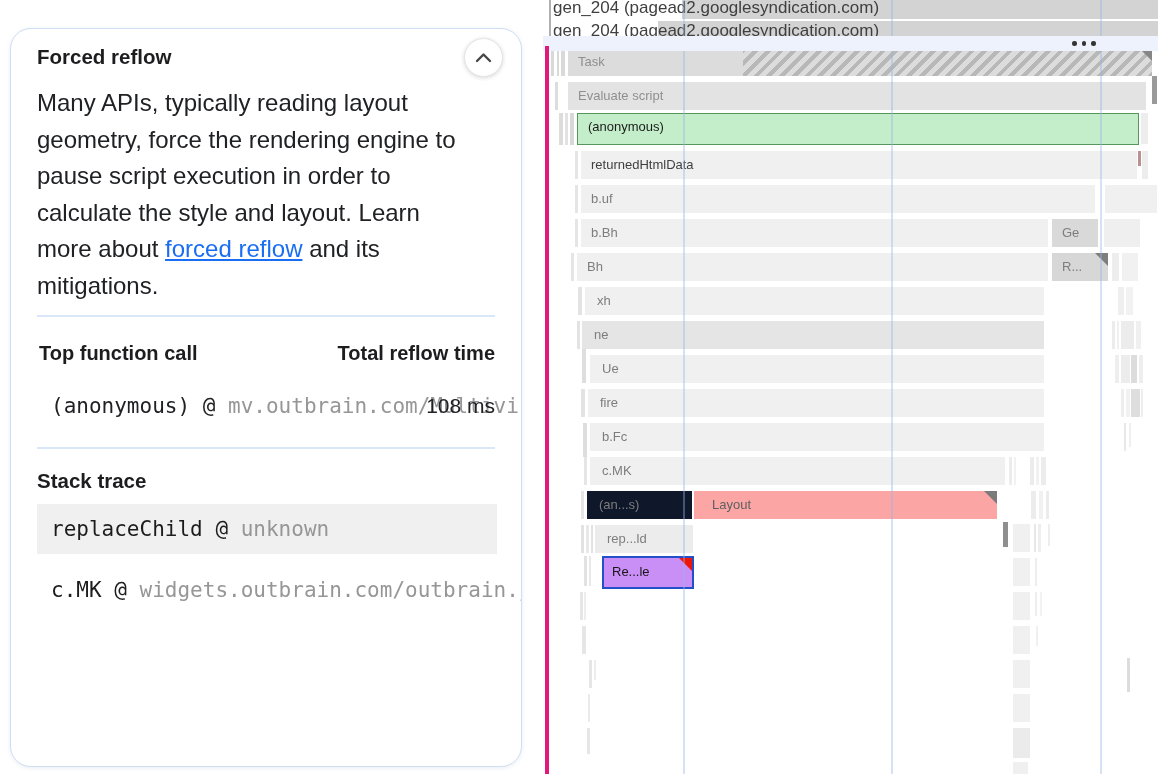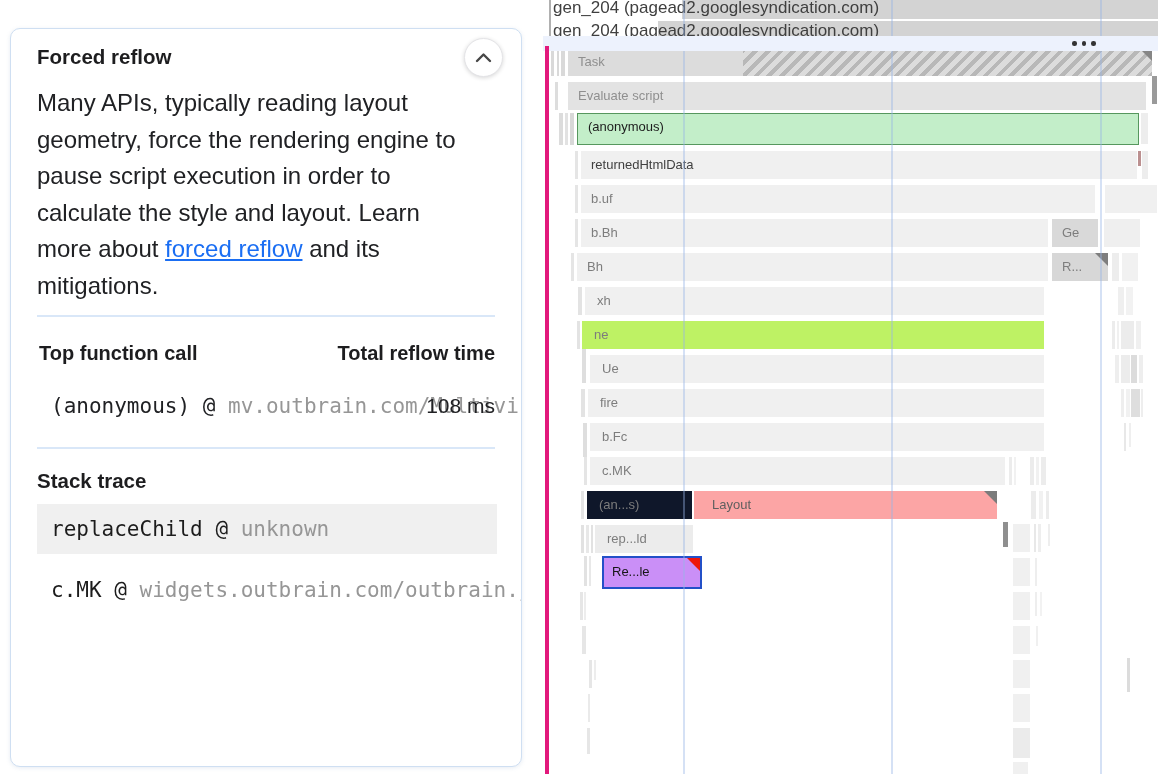--- a/index.html
+++ b/index.html
@@ -22,21 +22,21 @@
   .fbar .corner{position:absolute;top:0;right:0;width:0;height:0;
         border-left:13px solid transparent;border-top:13px solid #7d7d7d;}
   .hatch{position:absolute;top:0;bottom:0;right:0;
         background:repeating-linear-gradient(135deg, rgba(125,125,125,0.38) 0 4px, rgba(0,0,0,0) 4px 9px);}
   .frag{position:absolute;}
   .grid{position:absolute;top:0;height:774px;width:1.5px;background:rgba(150,180,230,0.40);}
   .playhead{position:absolute;}
 
   
   .card{position:absolute;left:10px;top:28px;width:510px;height:737px;background:#fff;
-        border:1px solid #cfdff2;border-radius:10px;box-shadow:0 1px 4px rgba(120,150,190,0.18);
+        border:1px solid #cfdff2;border-radius:21px;box-shadow:0 1px 4px rgba(120,150,190,0.18);
         overflow:hidden;z-index:5;}
   .card-title{position:absolute;left:26px;top:16px;font-size:20.5px;font-weight:bold;color:#1d1d1f;}
   .collapse-btn{position:absolute;right:18px;top:9px;width:37px;height:37px;border-radius:50%;
         background:#fff;border:1px solid #e4e4e7;box-shadow:0 1px 4px rgba(0,0,0,0.16);
         display:flex;align-items:center;justify-content:center;cursor:pointer;}
   .card-desc{position:absolute;left:26px;top:56px;width:424px;font-size:24px;line-height:36.5px;color:#202124;}
   .card-desc a{color:#1a6ef3;text-decoration:underline;cursor:pointer;}
   .divider{position:absolute;left:26px;width:458px;height:2px;background:#d9e7f8;}
   .col-head{position:absolute;top:313px;font-size:20px;font-weight:bold;color:#1d1d1f;}
   .fn-row{position:absolute;left:40px;top:357px;height:40px;line-height:40px;
@@ -67,29 +67,29 @@
       <div class="fbar" style="left: 568px; top: 48px; width: 584px; height: 28px; background: rgb(220, 220, 220); color: rgb(143, 143, 143); line-height: 27px; padding-left: 10px;"><div class="hatch" style="width: 409px;"></div><span>Task</span><div class="corner" style="border-top-color: rgb(134, 134, 134);"></div></div>
       <div class="fbar" style="left: 568px; top: 82px; width: 578px; height: 28px; background: rgb(227, 227, 227); color: rgb(143, 143, 143); line-height: 27px; padding-left: 10px;"><span>Evaluate script</span></div>
       <div class="fbar" style="left: 577px; top: 113px; width: 562px; height: 32px; background: rgb(195, 238, 201); color: rgb(28, 28, 28); line-height: 26px; padding-left: 10px; border: 1.5px solid rgb(86, 151, 94);"><span>(anonymous)</span></div>
       <div class="fbar" style="left: 581px; top: 151px; width: 556px; height: 28px; background: rgb(240, 240, 240); color: #404040; line-height: 27px; padding-left: 10px;"><span>returnedHtmlData</span></div>
       <div class="fbar" style="left: 581px; top: 185px; width: 514px; height: 28px; background: rgb(240, 240, 240); color: rgb(125, 125, 125); line-height: 27px; padding-left: 10px;"><span>b.uf</span></div>
       <div class="fbar" style="left: 581px; top: 219px; width: 467px; height: 28px; background: rgb(240, 240, 240); color: rgb(125, 125, 125); line-height: 27px; padding-left: 10px;"><span>b.Bh</span></div>
       <div class="fbar" style="left: 1052px; top: 219px; width: 46px; height: 28px; background: rgb(217, 217, 217); color: rgb(125, 125, 125); line-height: 27px; padding-left: 10px;"><span>Ge</span></div>
       <div class="fbar" style="left: 577px; top: 253px; width: 471px; height: 28px; background: rgb(240, 240, 240); color: rgb(125, 125, 125); line-height: 27px; padding-left: 10px;"><span>Bh</span></div>
       <div class="fbar" style="left: 1052px; top: 253px; width: 56px; height: 28px; background: rgb(215, 215, 215); color: rgb(125, 125, 125); line-height: 27px; padding-left: 10px;"><span>R...</span><div class="corner" style="border-top-color: rgb(126, 126, 126);"></div></div>
       <div class="fbar" style="left: 585px; top: 287px; width: 459px; height: 28px; background: rgb(240, 240, 240); color: rgb(125, 125, 125); line-height: 27px; padding-left: 12px;"><span>xh</span></div>
-      <div class="fbar" style="left: 582px; top: 321px; width: 462px; height: 28px; background: #bef264; color: rgb(125, 125, 125); line-height: 27px; padding-left: 12px;"><span>ne</span></div>
+      <div class="fbar" style="left: 582px; top: 321px; width: 462px; height: 28px; background: #e5e5e5; color: rgb(125, 125, 125); line-height: 27px; padding-left: 12px;"><span>ne</span></div>
       <div class="fbar" style="left: 590px; top: 355px; width: 454px; height: 28px; background: rgb(240, 240, 240); color: rgb(125, 125, 125); line-height: 27px; padding-left: 12px;"><span>Ue</span></div>
       <div class="fbar" style="left: 588px; top: 389px; width: 456px; height: 28px; background: rgb(240, 240, 240); color: rgb(125, 125, 125); line-height: 27px; padding-left: 12px;"><span>fire</span></div>
       <div class="fbar" style="left: 590px; top: 423px; width: 454px; height: 28px; background: rgb(240, 240, 240); color: rgb(125, 125, 125); line-height: 27px; padding-left: 12px;"><span>b.Fc</span></div>
       <div class="fbar" style="left: 590px; top: 457px; width: 415px; height: 28px; background: rgb(240, 240, 240); color: rgb(125, 125, 125); line-height: 27px; padding-left: 12px;"><span>c.MK</span></div>
       <div class="fbar" style="left: 587px; top: 491px; width: 105px; height: 28px; background: #0f172a; color: rgb(125, 125, 125); line-height: 27px; padding-left: 12px;"><span>(an...s)</span></div>
       <div class="fbar" style="left: 694px; top: 491px; width: 303px; height: 28px; background: #fca5a5; color: rgb(95, 95, 95); line-height: 27px; padding-left: 18px;"><span>Layout</span><div class="corner" style="border-top-color: rgb(123, 123, 123);"></div></div>
       <div class="fbar" style="left: 595px; top: 525px; width: 98px; height: 28px; background: rgb(236, 236, 236); color: rgb(125, 125, 125); line-height: 27px; padding-left: 12px;"><span>rep...ld</span></div>
-      <div class="fbar" style="left: 602px; top: 556px; width: 100px; height: 33px; background: rgb(202, 143, 247); color: rgb(22, 22, 22); line-height: 27px; padding-left: 8px; border: 2.5px solid rgb(35, 80, 200);"><span>Re...le</span><div class="corner" style="border-top-color: rgb(238, 21, 9);"></div></div>
+      <div class="fbar" style="left: 602px; top: 556px; width: 92px; height: 33px; background: rgb(202, 143, 247); color: rgb(22, 22, 22); line-height: 27px; padding-left: 8px; border: 2.5px solid rgb(35, 80, 200);"><span>Re...le</span><div class="corner" style="border-top-color: rgb(238, 21, 9);"></div></div>
     </div>
   <div id="flame-frags">
       <div class="frag" style="left: 549px; top: 0px; width: 2px; height: 36px; background: rgb(176, 176, 176);"></div>
       <div class="frag" style="left: 551px; top: 48px; width: 3px; height: 28px; background: rgb(217, 217, 217);"></div>
       <div class="frag" style="left: 557px; top: 48px; width: 2px; height: 28px; background: rgb(217, 217, 217);"></div>
       <div class="frag" style="left: 561px; top: 48px; width: 4px; height: 28px; background: rgb(217, 217, 217);"></div>
       <div class="frag" style="left: 555px; top: 82px; width: 3px; height: 28px; background: rgb(221, 221, 221);"></div>
       <div class="frag" style="left: 1152px; top: 76px; width: 5px; height: 28px; background: rgb(154, 154, 154);"></div>
       <div class="frag" style="left: 559px; top: 113px; width: 4px; height: 32px; background: rgb(220, 220, 220);"></div>
       <div class="frag" style="left: 565px; top: 113px; width: 3px; height: 32px; background: rgb(226, 226, 226);"></div>

